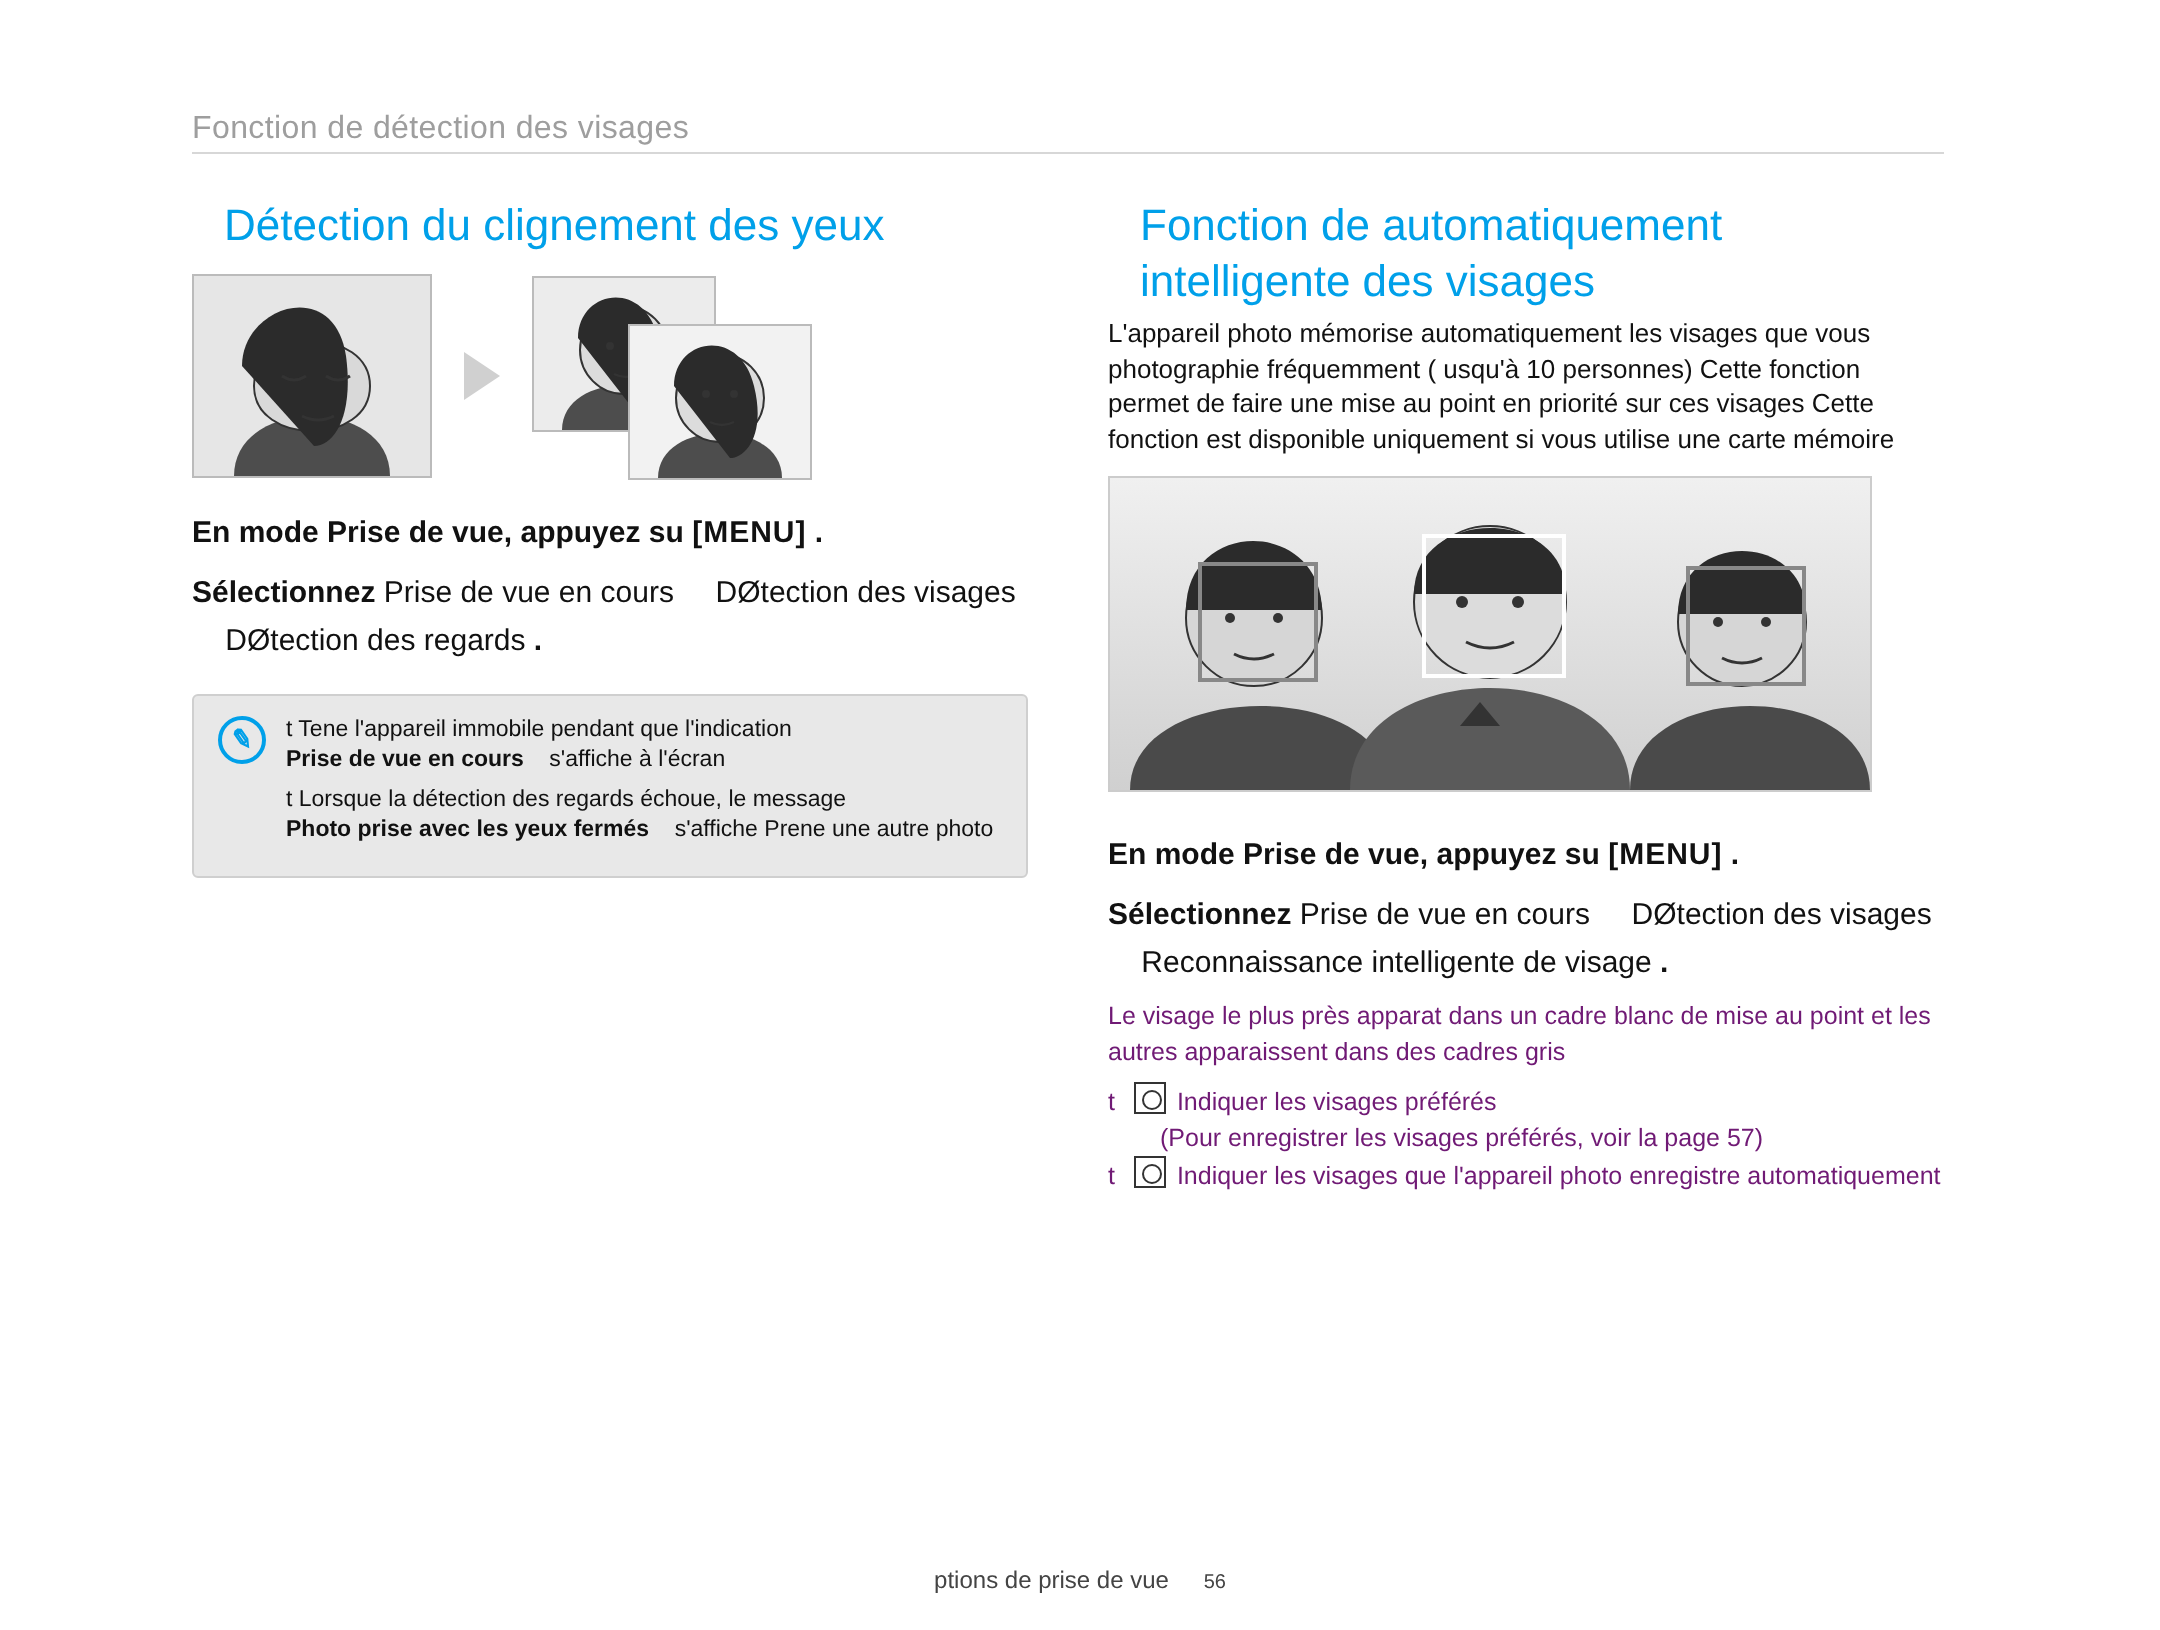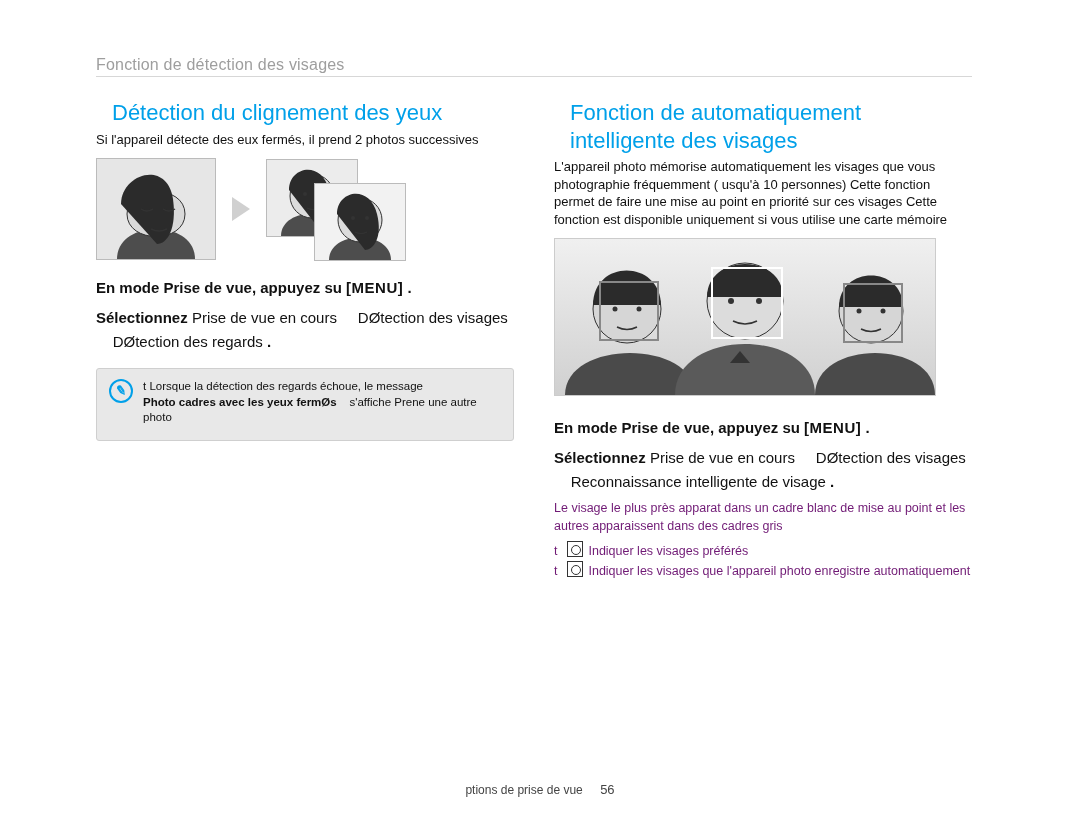--- a/index.html
+++ b/index.html
@@ -163,35 +163,34 @@
   .footer {
     position: absolute;
     bottom: 18px;
     left: 0;
     right: 0;
     text-align: center;
     font-size: 12px;
     color: #444;
   }
   .footer .page-no {
-    font-size: 13px;
+    font-size: 10px;
     margin-left: 14px;
   }
 </style>
 </head>
 <body>
 
 <div class="page">
   <div class="header-title">Fonction de détection des visages</div>
 
   <div class="columns">
 
     <div class="col">
       <h2 class="section-heading">Détection du clignement des yeux</h2>
-      <div class="para">Si l'appareil détecte des  eux fermés, il prend 2 photos successives</div>
 
       <div class="thumbs-row">
         <div class="thumb">
           <svg viewBox="0 0 118 100">
             <rect x="0" y="0" width="118" height="100" fill="#e6e6e6"></rect>
             <path d="M20,100 C20,60 98,60 98,100 Z" fill="#4d4d4d"></path>
             <path d="M30,55 C30,25 88,25 88,55 C88,85 30,85 30,55 Z" fill="#d9d9d9" stroke="#333"></path>
             <path d="M24,45 C24,15 70,0 76,40 C80,70 70,85 60,85" fill="#2b2b2b"></path>
             <path d="M44,50 q6,4 12,0" stroke="#333" fill="none" stroke-width="1.5"></path>
             <path d="M66,50 q6,4 12,0" stroke="#333" fill="none" stroke-width="1.5"></path>
@@ -240,23 +239,30 @@
         <span class="light">DØtection des regards</span>
         <span class="bold">.</span>
       </div>
 
       <div class="infobox">
         <div class="info-icon">
             <span class="slash">✎</span>
           </div>
         <div class="info-text">
           <div>
+            <span>t   Tene  l'appareil immobile pendant que l'indication</span>
+            &nbsp;&nbsp;&nbsp;&nbsp;
+            <span class="hl">Prise de vue en cours</span>
+            &nbsp;&nbsp;
+            <span>s'affiche à l'écran</span>
+          </div>
+          <div>
             <span>t   Lorsque la détection des regards échoue, le message</span>
             &nbsp;&nbsp;&nbsp;&nbsp;&nbsp;&nbsp;&nbsp;&nbsp;
-            <span class="hl">Photo cadres avec les yeux fermØs</span>
+            <span class="hl">Photo prise avec les yeux fermés</span>
             &nbsp;&nbsp;
             <span>s'affiche  Prene  une autre photo</span>
           </div>
         </div>
       </div>
     </div>
 
     <div class="col">
       <h2 class="section-heading">Fonction de automatiquement intelligente des visages</h2>
       <div class="para">L'appareil photo mémorise automatiquement les visages que vous photographie  fréquemment ( usqu'à 10 personnes)  Cette fonction permet de faire une mise au point en priorité sur ces visages  Cette fonction est disponible uniquement si vous utilise  une carte mémoire</div>
@@ -315,20 +321,23 @@
       </div>
 
       <div class="notes">Le visage le plus près apparat dans un cadre blanc de mise au point et les autres apparaissent dans des cadres gris</div>
 
       <div class="notes">
         <div>
           <span>t</span>
           <span class="face-icon"></span>
           <span>Indiquer les visages préférés</span>
         </div>
+        <div style="padding-left:26px;">
+          <span>(Pour enregistrer les visages préférés, voir la page 57)</span>
+        </div>
         <div>
           <span>t</span>
           <span class="face-icon"></span>
           <span>Indiquer les visages que l'appareil photo enregistre automatiquement</span>
         </div>
       </div>
     </div>
   </div>
 
   <div class="footer">

